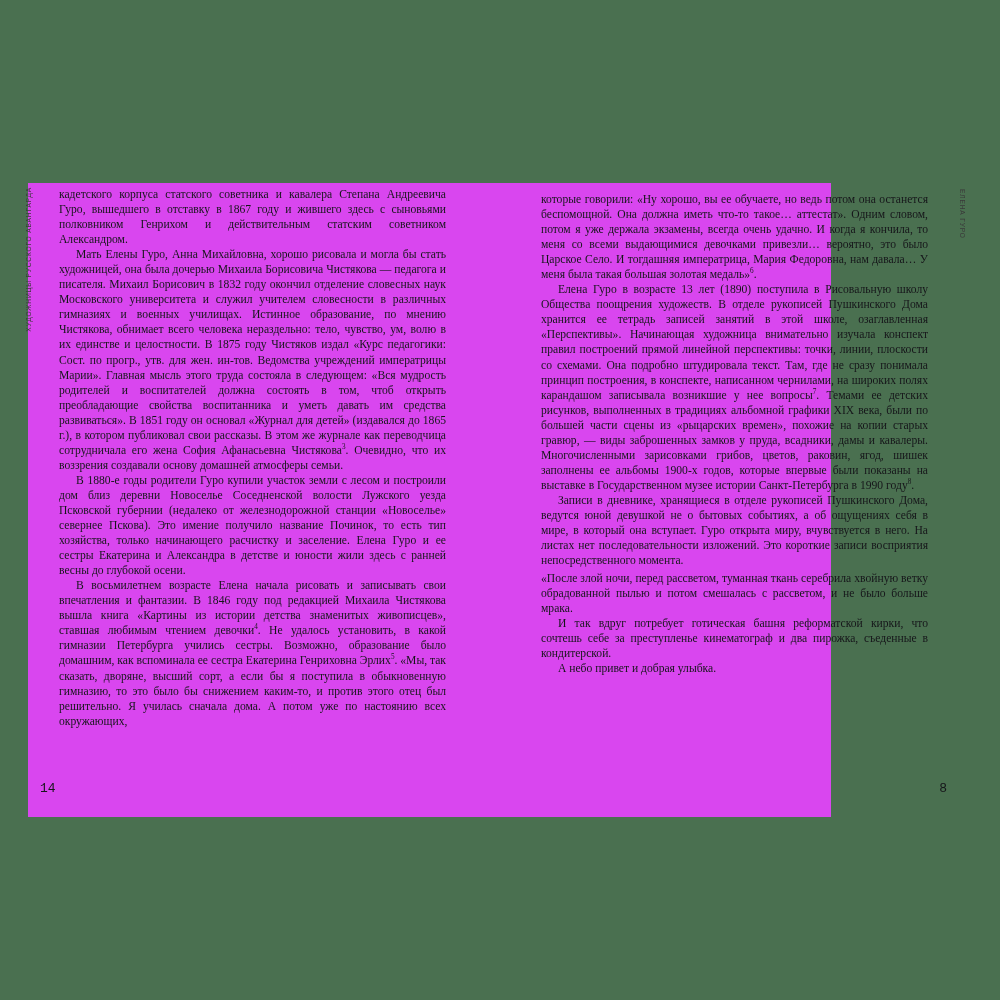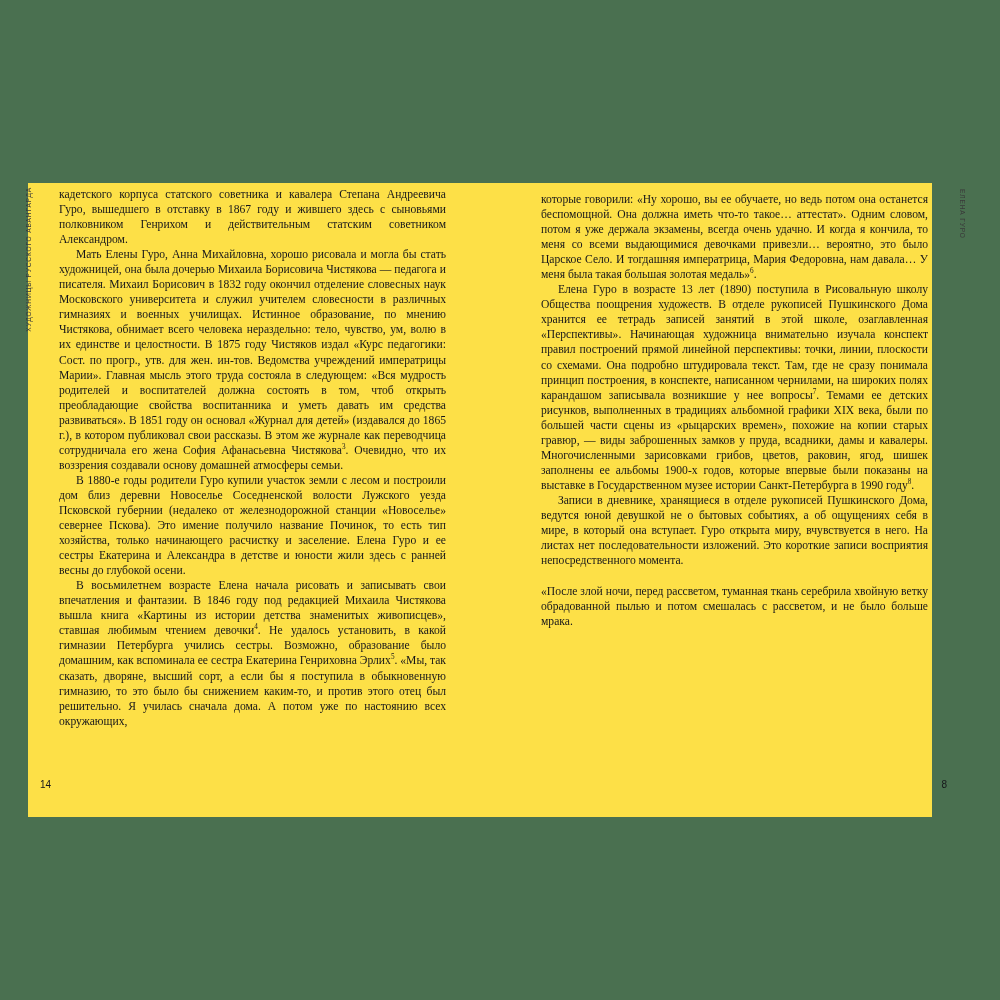--- a/index.html
+++ b/index.html
@@ -11,23 +11,23 @@
     height: 1000px;
     background: #4a7050;
     font-family: "Liberation Serif", "DejaVu Serif", serif;
     overflow: hidden;
   }
 
   #spread {
     position: absolute;
     left: 28px;
     top: 183px;
-    width: 904px;
+    width: 803px;
     height: 634px;
-    background: #fde047;
+    background: #d946ef;
     box-sizing: border-box;
   }
 
   .page {
     position: absolute;
     top: 0;
     height: 100%;
     box-sizing: border-box;
   }
   .page-left  { left: 0;     width: 468px; }
@@ -71,33 +71,33 @@
     hyphens: manual;
   }
   .col-left  { left: 31px; }
   .col-right { left: 45px; }
 
   .col p {
     margin: 0;
     text-indent: 17px;
   }
   .col p.noindent { text-indent: 0; }
-  .col p.gap { margin-top: 16px; }
+  .col p.gap { margin-top: 3px; }
 
   sup {
     font-size: 0.62em;
     vertical-align: super;
     line-height: 0;
   }
 
   .folio {
     position: absolute;
-    bottom: 27px;
-    font-family: Liberation Sans, sans-serif;
-    font-size: 10px;
+    bottom: 21px;
+    font-family: Liberation Mono, monospace;
+    font-size: 13px;
     color: #16161a;
   }
   .folio-left  { left: 12px; }
   .folio-right { right: 18px; }
 </style>
 </head>
 <body>
 
 <div id="spread">
 
@@ -115,18 +115,20 @@
   </div>
 
   <div class="page page-right">
     <div class="runhead runhead-right">ЕЛЕНА ГУРО</div>
 
     <div class="col col-right" style="top:9px;">
       <p class="noindent">которые говорили: «Ну хорошо, вы ее обучаете, но ведь потом она останется беспомощной. Она должна иметь что-то такое… аттестат». Одним словом, потом я уже держала экзамены, всегда очень удачно. И когда я кончила, то меня со всеми выдающимися девочками привезли… вероятно, это было Царское Село. И тогдашняя императрица, Мария Федоровна, нам давала… У меня была такая большая золотая медаль»<sup>6</sup>.</p>
       <p>Елена Гуро в возрасте 13 лет (1890) поступила в Рисовальную школу Общества поощрения художеств. В отделе рукописей Пушкинского Дома хранится ее тетрадь записей занятий в этой школе, озаглавленная «Перспективы». Начинающая художница внимательно изучала конспект правил построений прямой линейной перспективы: точки, линии, плоскости со схемами. Она подробно штудировала текст. Там, где не сразу понимала принцип построения, в конспекте, написанном чернилами, на широких полях карандашом записывала возникшие у нее вопросы<sup>7</sup>. Темами ее детских рисунков, выполненных в традициях альбомной графики XIX века, были по большей части сцены из «рыцарских времен», похожие на копии старых гравюр, — виды заброшенных замков у пруда, всадники, дамы и кавалеры. Многочисленными зарисовками грибов, цветов, раковин, ягод, шишек заполнены ее альбомы 1900-х годов, которые впервые были показаны на выставке в Государственном музее истории Санкт-Петербурга в 1990 году<sup>8</sup>.</p>
       <p>Записи в дневнике, хранящиеся в отделе рукописей Пушкинского Дома, ведутся юной девушкой не о бытовых событиях, а об ощущениях себя в мире, в который она вступает. Гуро открыта миру, вчувствуется в него. На листах нет последовательности изложений. Это короткие записи восприятия непосредственного момента.</p>
       <p class="noindent gap">«После злой ночи, перед рассветом, туманная ткань серебрила хвойную ветку обрадованной пылью и потом смешалась с рассветом, и не было больше мрака.</p>
+      <p>И так вдруг потребует готическая башня реформатской кирки, что сочтешь себе за преступленье кинематограф и два пирожка, съеденные в кондитерской.</p>
+      <p>А небо привет и добрая улыбка.</p>
     </div>
 
     <div class="folio folio-right">8</div>
   </div>
 
 </div>
 
 </body></html>

